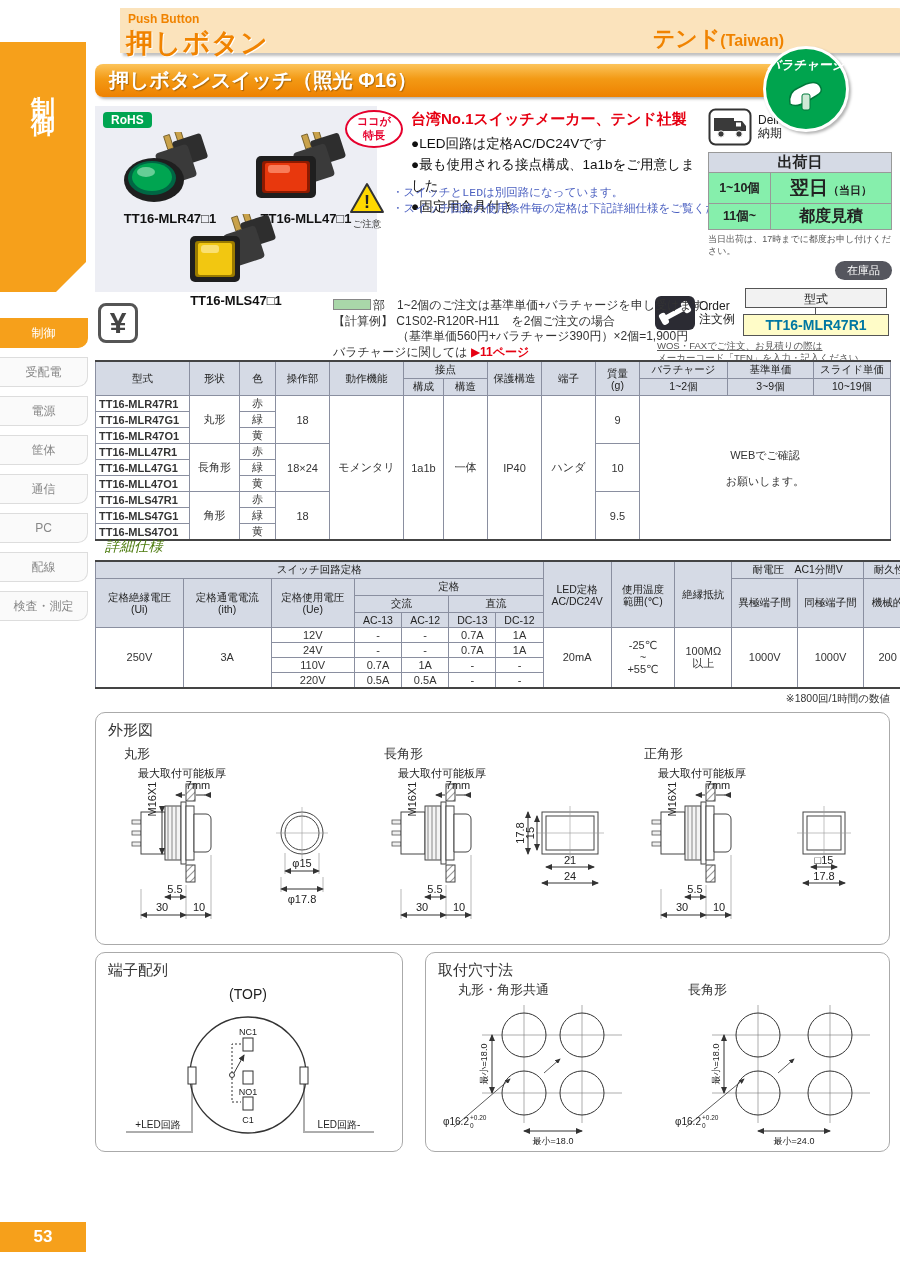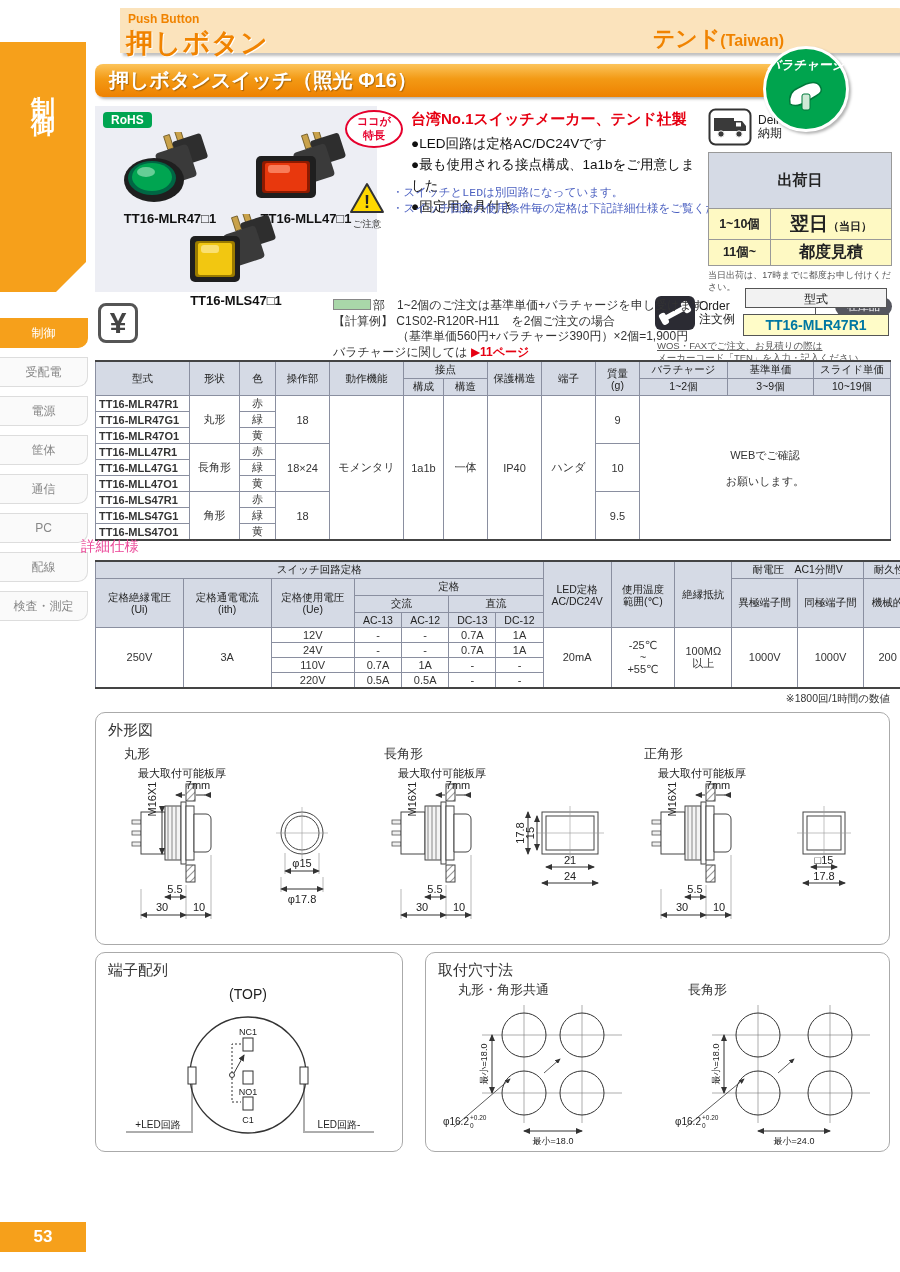--- a/index.html
+++ b/index.html
@@ -55,22 +55,22 @@
   .feat-bullets { margin-left:66px; margin-top:4px; font-size:13.5px; color:#111; line-height:21px; }
   .warn-wrap { position:absolute; left:347px; top:182px; width:40px; text-align:center; }
   .warn-wrap .wlbl { font-size:9.5px; color:#333; }
   .caut-lines { position:absolute; left:392px; top:185px; font-size:11.5px; color:#4A5FC0; line-height:16px;font-family:Liberation Mono, monospace; }
 
   
   .deliv { position:absolute; left:708px; top:108px; width:184px; }
   .deliv-head { display:flex; align-items:center; gap:6px; }
   .deliv-head .dl { font-size:12px; color:#222; line-height:13px; }
   .dtable { width:100%; border-collapse:collapse; margin-top:6px; }
-  .dtable th { background:#D5DAE5; border:1px solid #999; font-size:15px; padding:18px; }
-  .dtable td { border:1px solid #999; background:#fef9c3; text-align:center; padding:2px 1px; }
+  .dtable th { background:#D5DAE5; border:1px solid #999; font-size:15px; padding:0; }
+  .dtable td { border:1px solid #999; background:#86efac; text-align:center; padding:2px 1px; }
   .dtable .qty { font-size:12.5px; font-weight:bold; width:62px; }
   .dtable .big { font-size:19px; font-weight:bold; }
   .dtable .big small { font-size:11px; font-weight:bold; }
   .dtable .mid { font-size:16px; font-weight:bold; }
   .dnote { font-size:9px; color:#555; margin-top:3px; line-height:12px; }
   .stock { float:right; margin-top:4px; background:#55565E; color:#fff; font-size:11px;
     padding:2px 12px; border-radius:10px; }
 
   
   .order { position:absolute; left:655px; top:288px; width:237px; }
@@ -94,21 +94,21 @@
   table.spec td { font-size:11px; color:#333; padding:0; }
   .mtable-wrap { position:absolute; left:95px; top:360px; width:795px; }
   .mtable-wrap table { width:795px; border-top:2px solid #444; border-bottom:2px solid #444; }
   .mtable-wrap td { height:14px; }
   td.model { color:#16338E; font-weight:bold; text-align:left !important; padding-left:3px !important; font-size:10.5px; }
   td.webnote { font-size:17px; color:#333; white-space:pre-line; line-height:26px; }
   .ml { white-space:pre-line; line-height:12px; }
   .stable-wrap { position:absolute; left:95px; top:560px; width:795px; }
   .stable-wrap table { width:870px; border-top:2px solid #444; border-bottom:2px solid #444; }
   .stable-wrap td { height:15px; }
-  .sec-title { position:absolute; left:81px; font-size:14.5px; color:#ec4899; }
+  .sec-title { position:absolute; left:105px; font-size:14.5px; color:#4d7c0f;font-style:italic; }
   .footnote { position:absolute; left:95px; top:692px; width:795px; text-align:right; font-size:10.5px; color:#333; }
 
   
   .dbox { position:absolute; border:1.5px solid #aaa; border-radius:10px; background:#fff; }
   .dbox .dtitle { position:absolute; left:12px; top:8px; font-size:15px; color:#333;text-align:right; }
   .subname { position:absolute; font-size:13px; color:#333; }
   svg text { font-family:"Liberation Sans","DejaVu Sans",sans-serif; fill:#222; }
   .dim { font-size:11px; }
   .dims-svg { position:absolute; left:6px; top:30px; }
 </style>

